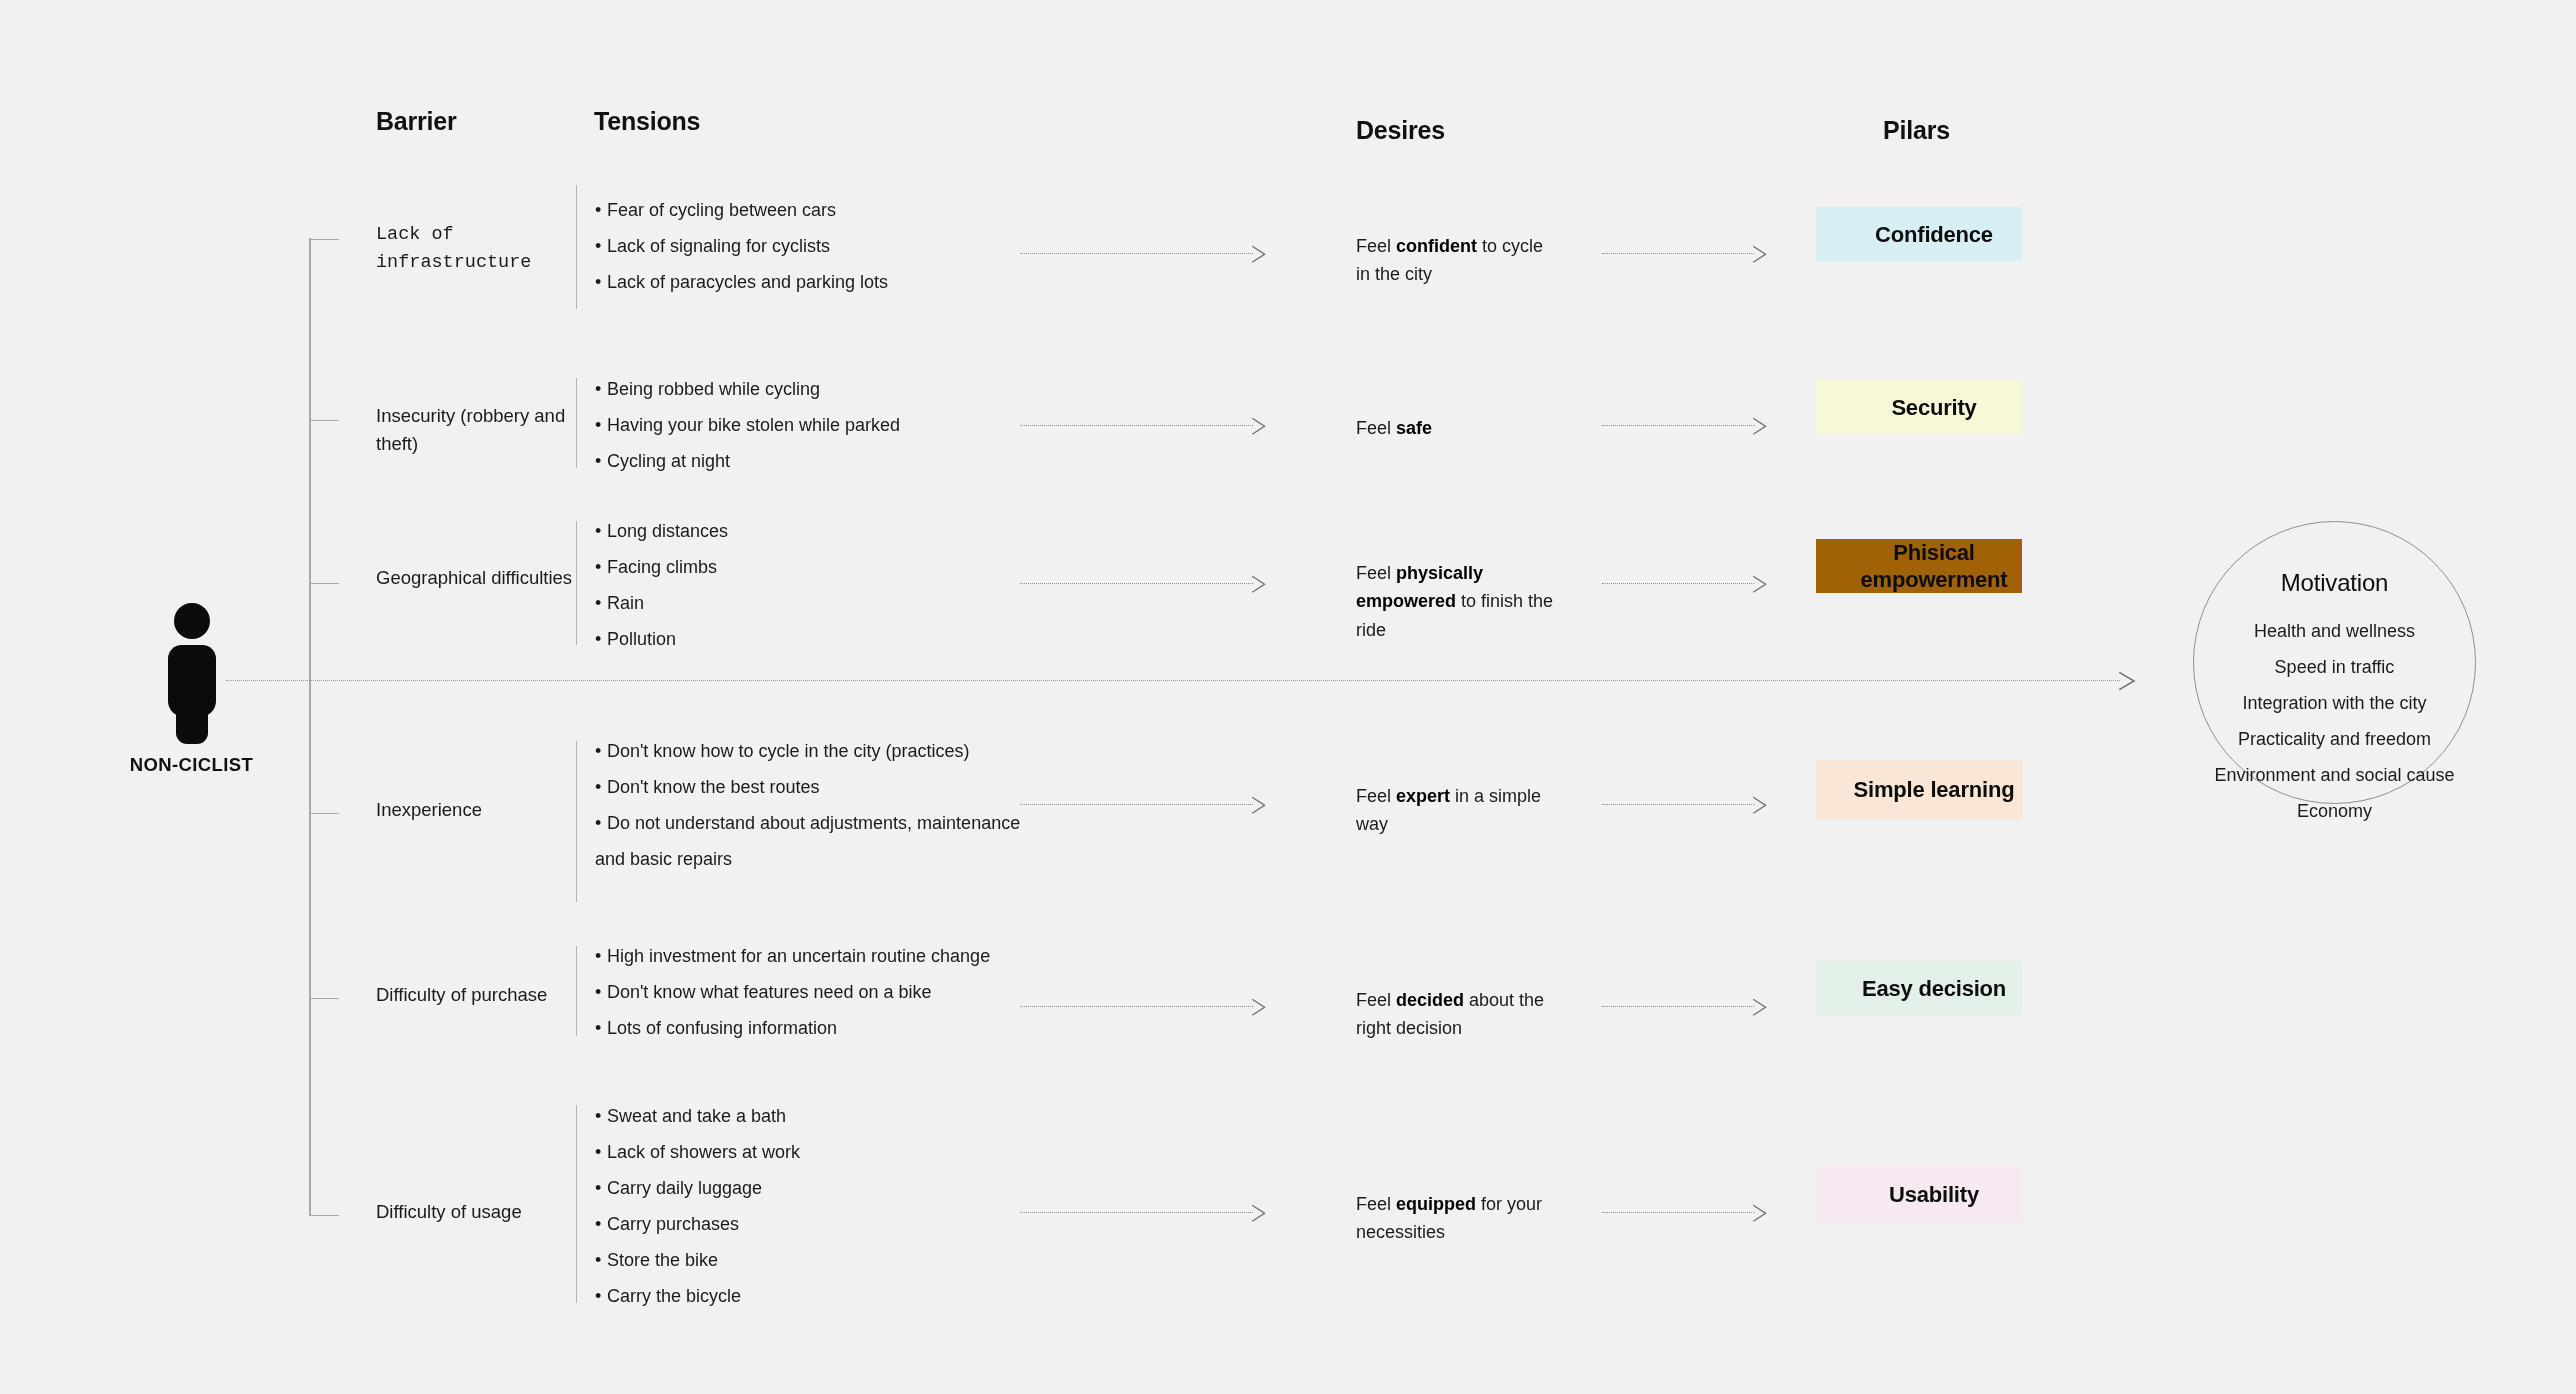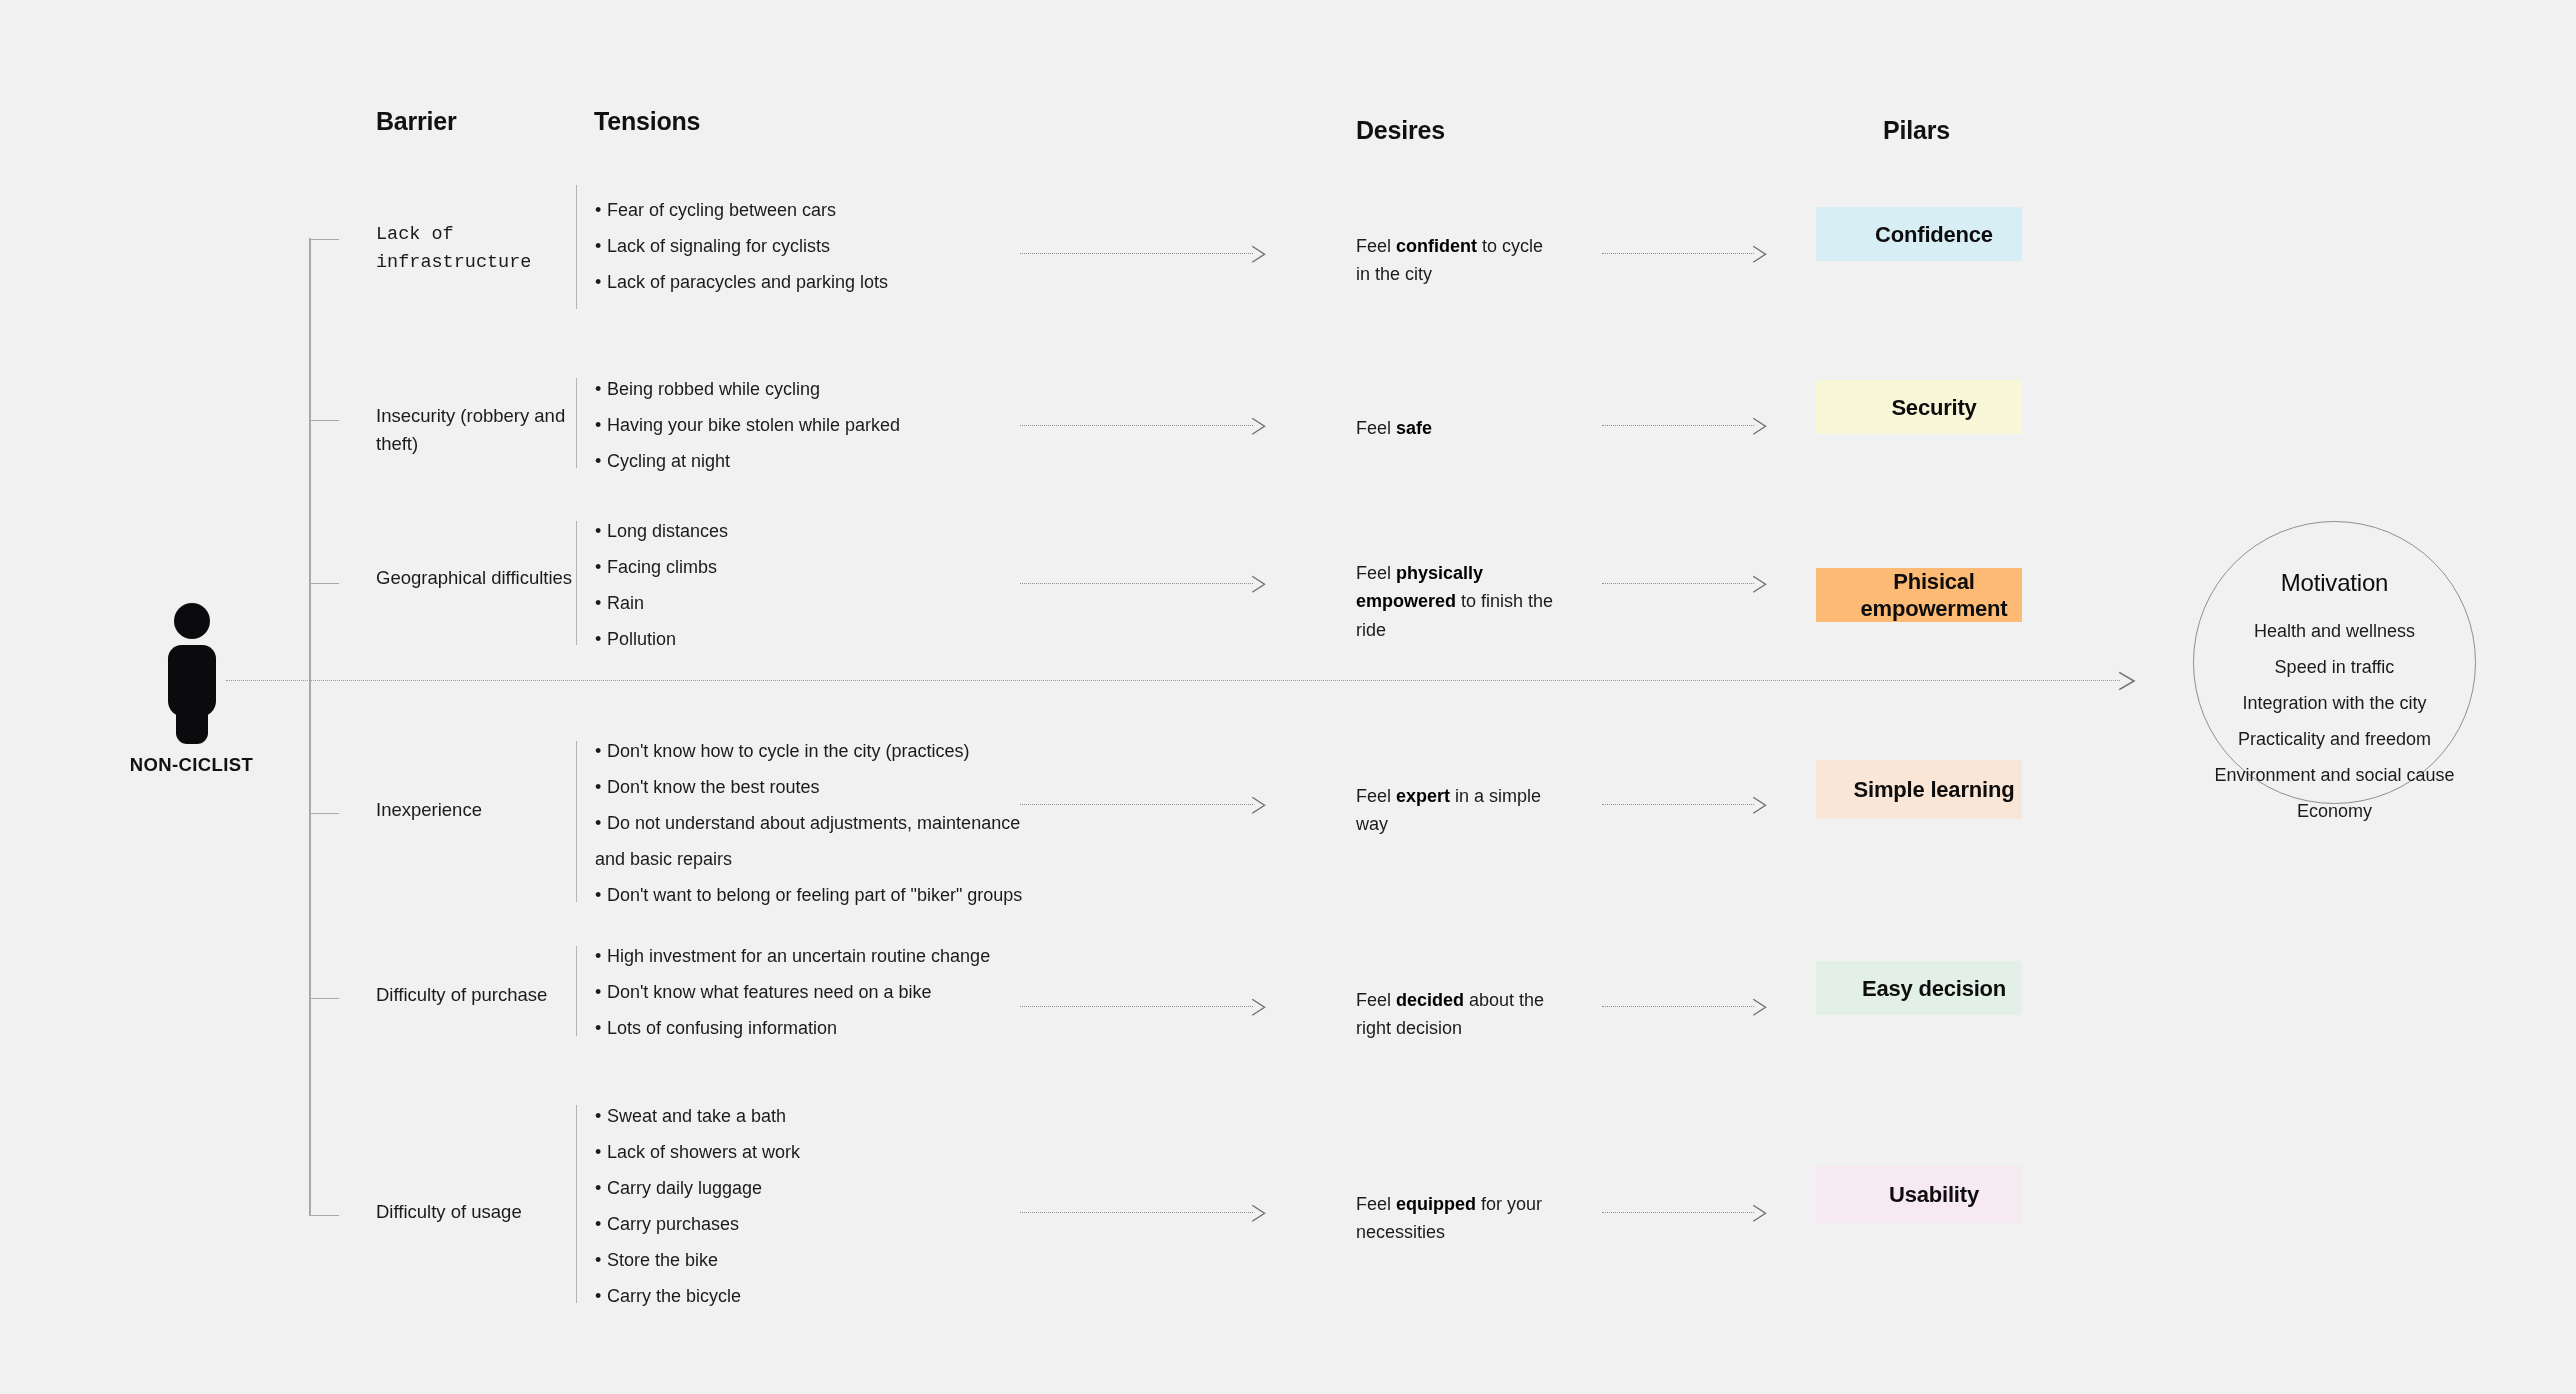--- a/index.html
+++ b/index.html
@@ -219,31 +219,30 @@
       </div>
       <div class="desire" style="top: 559px;"><span>Feel </span><b>physically empowered</b><span> to finish the ride</span></div>
       <div class="arrow" style="left: 1602px; width: 166px; top: 575px;">
         <div class="ln"></div>
         <div class="hd">
           <svg width="16" height="18.5" viewBox="0 0 26 30">
             <path d="M2 2 L22 15 L2 28" fill="none" stroke="#6f6f6f" stroke-width="2.2"></path>
           </svg>
         </div>
       </div>
-      <div class="pilar" style="top: 539px; height: 54px; background: #fdba74; margin-top: 29px;">
+      <div class="pilar" style="top: 539px; height: 54px; background: #a16207;">
         <span>Phisical empowerment</span>
       </div>
       <div class="tick" style="top: 813px; width: 30px;"></div>
       <div class="barrier" style="top: 796px;">Inexperience</div>
       <div class="tension-rule" style="top: 741px; height: 161px;"></div>
       <ul class="tensions" style="top: 733px;">
         <li><span class="bl">•</span><span>Don't know how to cycle in the city (practices)</span></li>
         <li><span class="bl">•</span><span>Don't know the best routes</span></li>
         <li class="wrap"><span class="bl">•</span><span>Do not understand about adjustments, maintenance and basic repairs</span></li>
-        <li class="wrap"><span class="bl">•</span><span>Don't want to belong or feeling part of "biker" groups</span></li>
       </ul>
       <div class="arrow" style="left: 1020px; width: 247px; top: 796px;">
         <div class="ln"></div>
         <div class="hd">
           <svg width="16" height="18.5" viewBox="0 0 26 30">
             <path d="M2 2 L22 15 L2 28" fill="none" stroke="#6f6f6f" stroke-width="2.2"></path>
           </svg>
         </div>
       </div>
       <div class="desire" style="top: 782px;"><span>Feel </span><b>expert</b><span> in a simple way</span></div>

